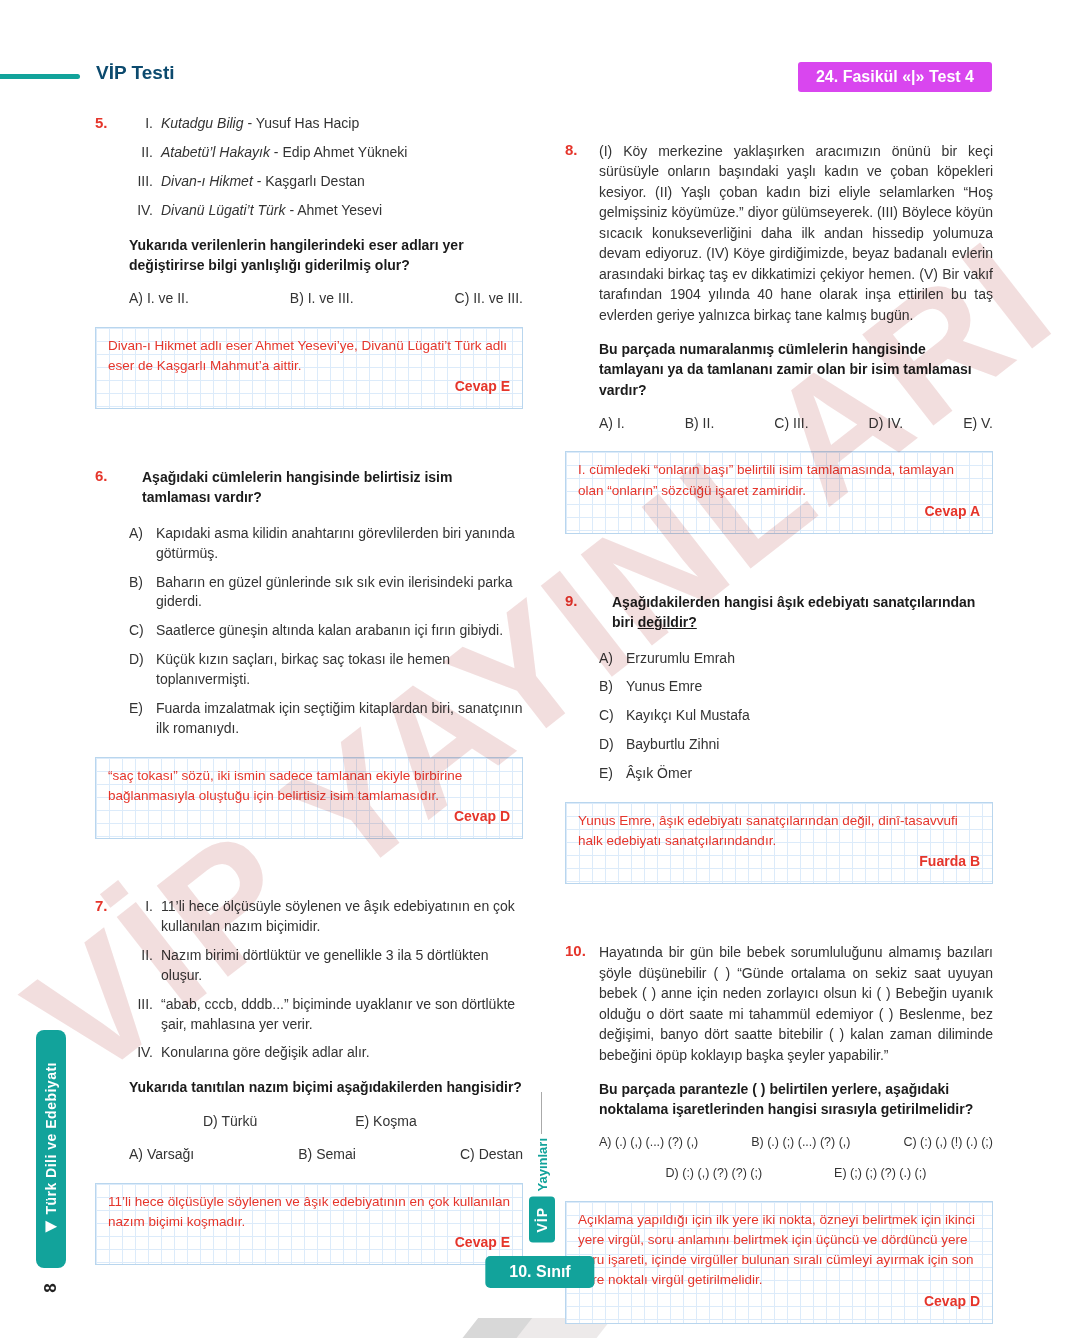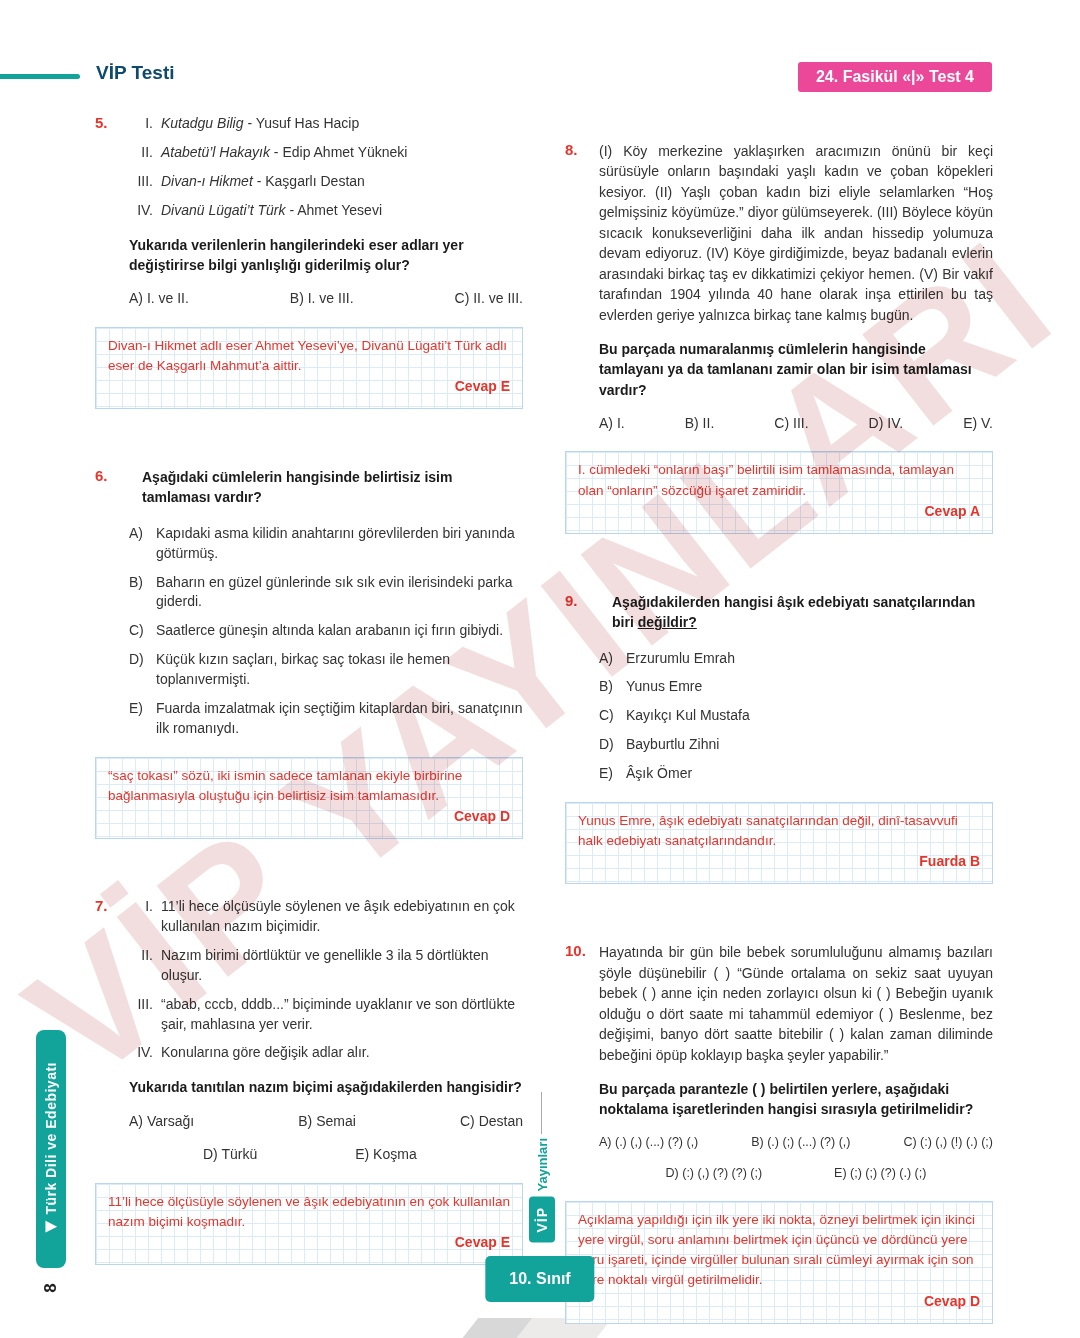--- a/index.html
+++ b/index.html
@@ -7,21 +7,21 @@
   body {
     position:relative; background:#ffffff; overflow:hidden;
     font-family:"Liberation Sans", sans-serif; font-size:14px; color:#333;
   }
 
   
   .header-line { position:absolute; left:0; top:74px; width:80px; height:5px;
     background:#12A39B; border-radius:0 3px 3px 0; }
   .header-title { position:absolute; left:96px; top:62px; font-size:19px;
     font-weight:bold; color:#0c4a6e; }
-  .header-badge { position:absolute; right:88px; top:62px; background:#ec4899;
+  .header-badge { position:absolute; right:88px; top:62px; background:#d946ef;
     color:#fff; font-size:16px; font-weight:bold; padding:6px 18px; border-radius:3px; }
 
   
   .col { position:absolute; top:114px; width:428px; z-index:2; }
   .col-left { left:95px; }
   .col-right { left:565px; }
 
   .question { position:relative; padding-left:34px; margin-bottom:58px; }
   .qnum { position:absolute; left:0; top:0; color:#E5352B; font-weight:bold; font-size:15px; }
 
@@ -77,21 +77,21 @@
     flex-direction:column; align-items:center; z-index:2; }
   .brand-name { writing-mode:vertical-rl; transform:rotate(180deg); color:#12A39B;
     font-weight:bold; font-size:13px; }
   .brand-logo { writing-mode:vertical-rl; transform:rotate(180deg); background:#12A39B;
     color:#fff; font-weight:bold; font-size:14px; padding:10px 5px; border-radius:4px;
     margin-top:6px; letter-spacing:1px; }
 
   
   .grade-badge { position:absolute; left:50%; top:1256px; transform:translateX(-50%);
     background:#12A39B; color:#fff; font-weight:bold; font-size:16px;
-    padding:14px 24px; border-radius:5px; z-index:2; }
+    padding:7px 24px; border-radius:5px; z-index:2; }
   .bottom-deco { position:absolute; left:468px; top:1318px; width:120px; height:26px;
     background:#d8d8d8; transform:skewX(-38deg); z-index:1; }
   .bottom-deco2 { position:absolute; left:522px; top:1318px; width:80px; height:26px;
     background:#edeaea; transform:skewX(-38deg); z-index:1; }
 </style>
 </head>
 <body>
 
 <div class="header-line"></div>
 <div class="header-title">VİP Testi</div>
@@ -178,28 +178,28 @@
       <div class="ritem">
           <span class="rnum">III.</span>
           <span class="rtext">“abab, cccb, dddb...” biçiminde uyaklanır ve son dörtlükte şair, mahlasına yer verir.</span>
         </div>
       <div class="ritem">
           <span class="rnum">IV.</span>
           <span class="rtext">Konularına göre değişik adlar alır.</span>
         </div>
     </div>
     <p class="stem">Yukarıda tanıtılan nazım biçimi aşağıdakilerden hangisidir?</p>
+    <div class="opt-row indent7">
+      <span>D) Türkü</span>
+      <span>E) Koşma</span>
+    </div>
     <div class="opt-row spread">
       <span>A) Varsağı</span>
       <span>B) Semai</span>
       <span>C) Destan</span>
-    </div>
-    <div class="opt-row indent7">
-      <span>D) Türkü</span>
-      <span>E) Koşma</span>
     </div>
     <div class="answer-box">
       <p class="anote">11’li hece ölçüsüyle söylenen ve âşık edebiyatının en çok kullanılan nazım biçimi koşmadır.</p>
       <p class="cevap">Cevap E</p>
     </div>
   </article>
 
 </section>
 
 <section class="col col-right">

